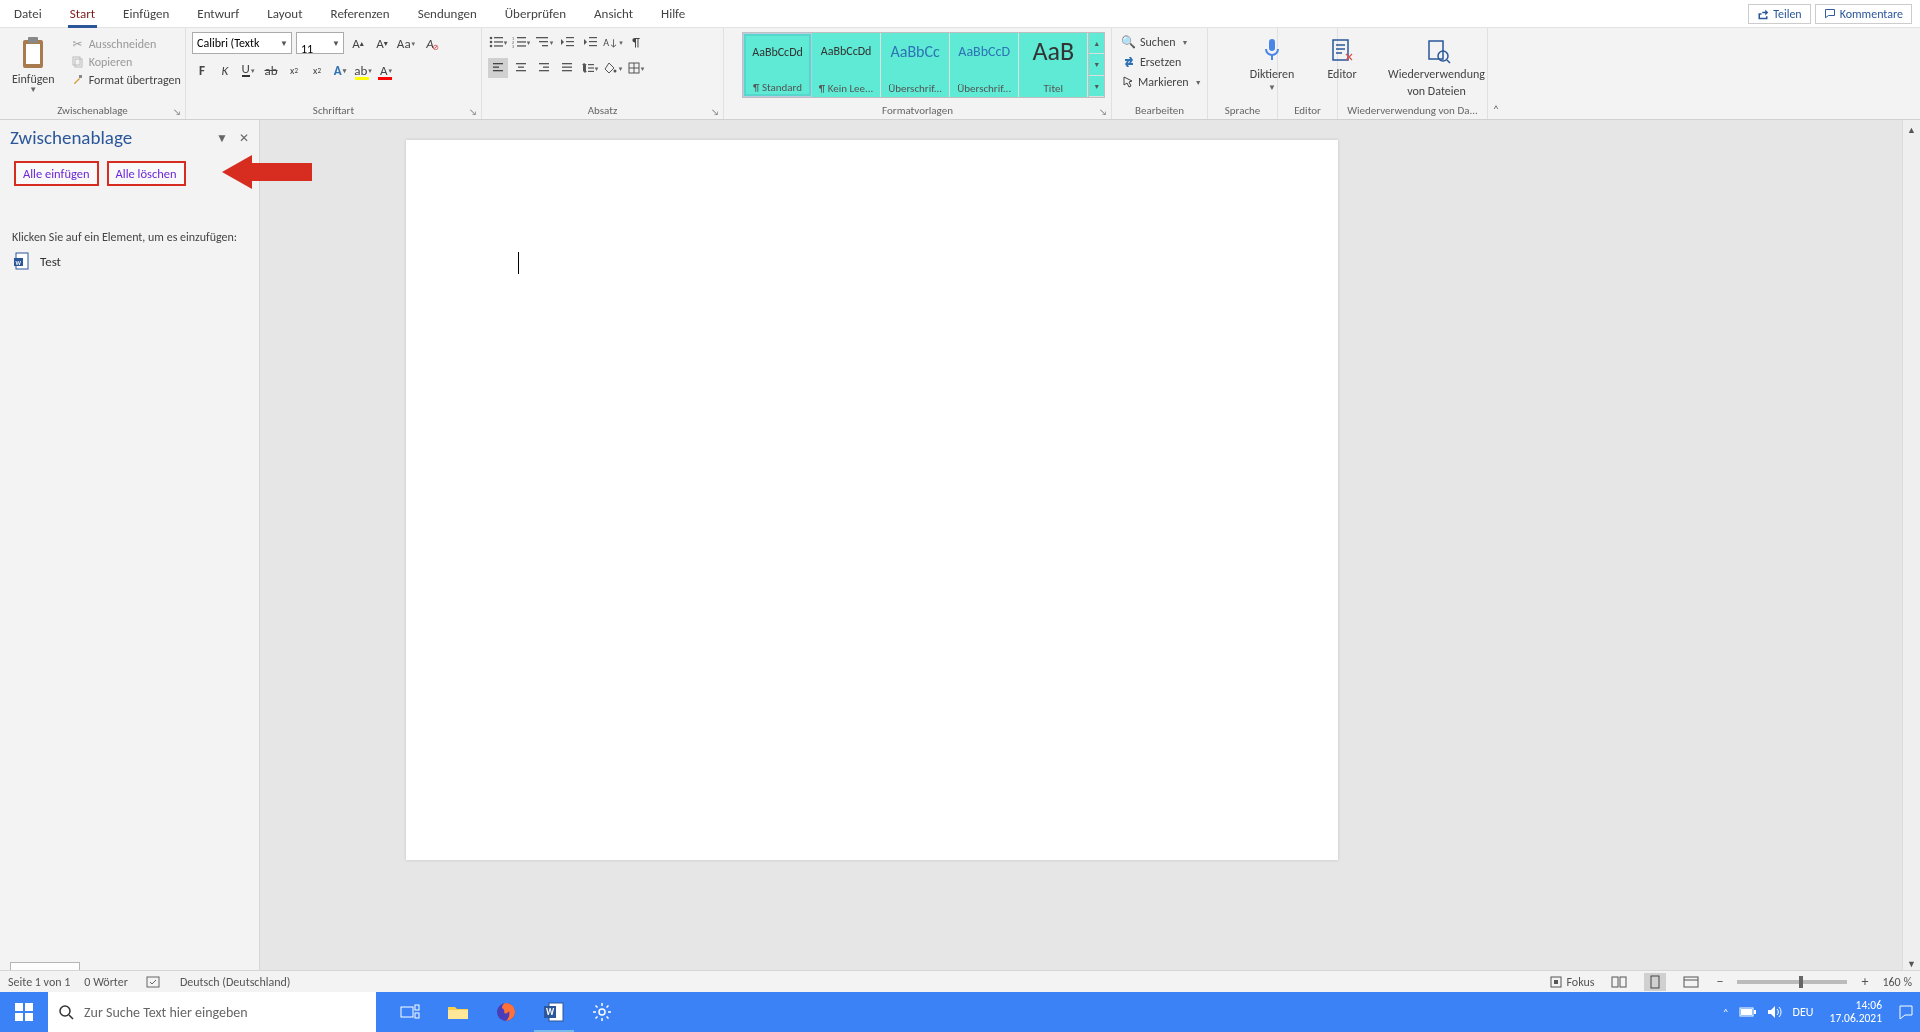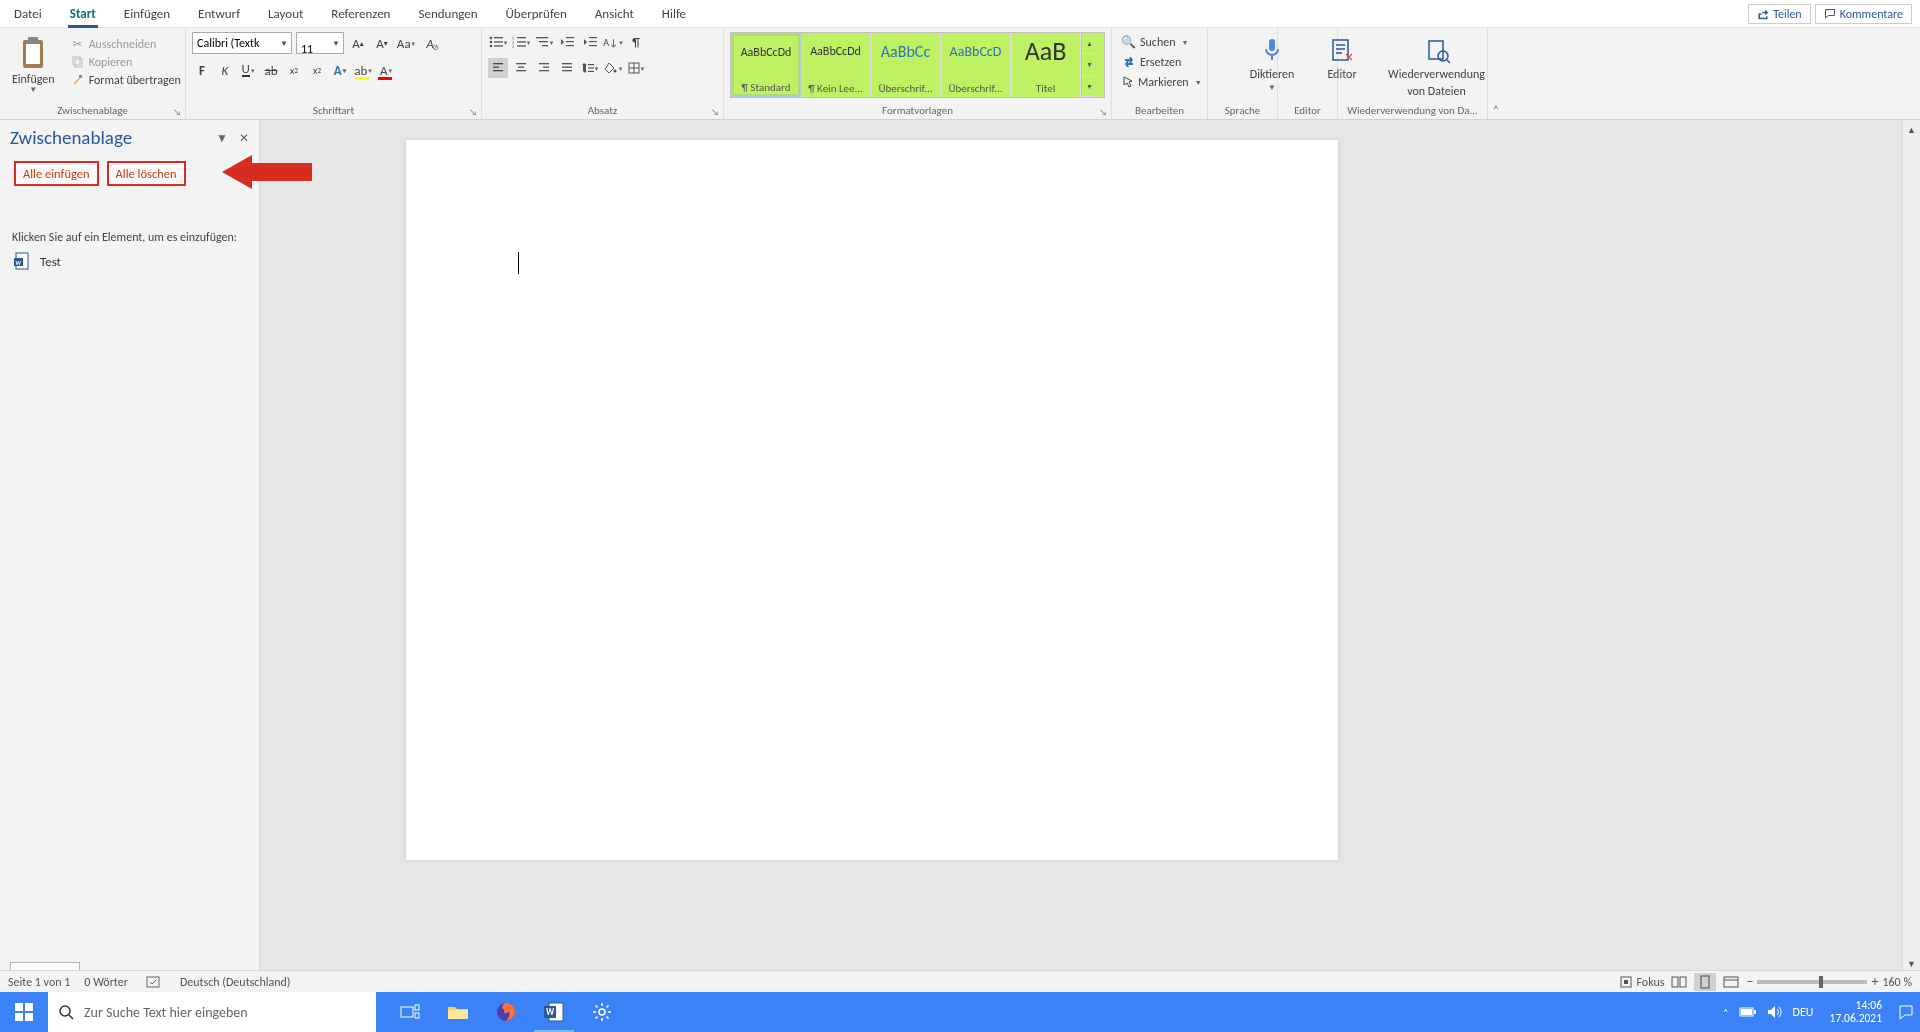--- a/index.html
+++ b/index.html
@@ -1,21 +1,21 @@
 <!DOCTYPE html>
 <html><head>
 <meta charset="utf-8">
 <style>
 * { margin:0; padding:0; box-sizing:border-box; font-family:"Segoe UI","Calibri",sans-serif; }
 body { background:#fff; width:1920px; height:1032px; overflow:hidden; position:relative; }
 
 
 .tabs-row { height:28px; background:#fff; display:flex; align-items:center; font-size:13px; color:#444; border-bottom:1px solid #e3e3e3; }
 .tab { padding:0 14px; height:28px; display:flex; align-items:center; cursor:pointer; }
-.tab.active { color:#0f766e; font-weight:700; position:relative; }
+.tab.active { color:#7f1d1d; font-weight:400; position:relative; }
 .tab.active::after { content:""; position:absolute; left:12px; right:12px; bottom:0; height:3px; background:#2b579a; }
 .tabs-right { margin-left:auto; display:flex; gap:4px; padding-right:8px; }
 .titlebar-btn { display:flex; align-items:center; height:20px; padding:0 8px; border:1px solid #ccc; font-size:12px; color:#2b579a; gap:4px; }
 
 
 .ribbon { height:92px; background:#f3f3f3; display:flex; border-bottom:1px solid #d0d0d0; }
 .group { position:relative; border-right:1px solid #e0e0e0; padding:4px 6px 16px 6px; display:flex; flex-direction:column; }
 .group-label { position:absolute; bottom:2px; left:0; right:0; text-align:center; font-size:11px; color:#666; }
 .launcher { position:absolute; right:2px; bottom:2px; width:12px; height:12px; font-size:9px; color:#777; display:flex; align-items:center; justify-content:center; }
 
@@ -41,21 +41,21 @@
 .strike { text-decoration:line-through; }
 .sub { font-size:10px; } .sub sub{font-size:7px;}
 .sup { font-size:10px; } .sup sup{font-size:7px;}
 .color-a { position:relative; }
 .color-a .bar { position:absolute; left:2px; right:2px; bottom:0px; height:3px; }
 
 
 .para-row { display:flex; align-items:center; gap:3px; }
 
 
-.styles-gallery { display:flex; border:1px solid #bfbfbf; background:#bef264; height:66px; }
+.styles-gallery { display:flex; border:1px solid #bfbfbf; background:#5eead4; height:66px;margin-left:12px; }
 .style-cell { width:70px; border-right:1px solid #e0e0e0; padding:2px 2px; display:flex; flex-direction:column; align-items:center; justify-content:space-between; font-size:11px; color:#444; }
 .style-cell.selected { box-shadow:inset 0 0 0 2px #2b579a22; border:1px solid #b8cce4; }
 .style-sample { font-family:Calibri; color:#333; height:32px; display:flex; align-items:center; }
 .style-name { width:100%; text-align:center; white-space:nowrap; overflow:hidden; text-overflow:ellipsis; font-size:11px; color:#555; padding:0 2px; }
 .style-spin { width:16px; display:flex; flex-direction:column; border-left:1px solid #bfbfbf; }
 .style-spin div { flex:1; display:flex; align-items:center; justify-content:center; font-size:8px; color:#555; border-bottom:1px solid #ddd; }
 
 
 .v-btn { display:flex; flex-direction:column; align-items:center; justify-content:center; font-size:12px; color:#444; padding:4px 10px; gap:3px;margin-left:48px; }
 .v-btn .icn { width:28px; height:28px; }
@@ -63,36 +63,36 @@
 
 .collapse-rib { width:16px; display:flex; align-items:flex-end; justify-content:center; font-size:10px; color:#555; padding-bottom:4px; }
 
 
 .body-area { position:absolute; top:120px; bottom:35px; left:0; right:18px; background:#e6e6e6; display:flex; }
 .sidebar { width:260px; background:#f3f3f3; border-right:1px solid #d6d6d6; display:flex; flex-direction:column; position:relative; }
 .sb-head { display:flex; align-items:center; padding:6px 6px 6px 10px; }
 .sb-title { font-size:19px; color:#2b579a; flex:1; }
 .sb-hd-btn { width:18px; height:18px; display:flex; align-items:center; justify-content:center; color:#666; font-size:12px; margin-left:4px; }
 .sb-btn-row { display:flex; gap:8px; padding:6px 10px 4px 14px; position:relative; }
-.red-box-btn { border:2.5px solid #d62d20; background:#f9f9f9; padding:3px 7px; font-size:12.5px; color:#c2410c; }
+.red-box-btn { border:2.5px solid #d62d20; background:#f9f9f9; padding:3px 7px; font-size:12.5px; color:#6d28d9; }
 .red-arrow { position:absolute; left:222px; top:0px; width:90px; height:34px; }
 .sb-hint { font-size:12px; color:#444; padding:4px 10px 6px 12px;margin-top:36px; }
 .clip-item { display:flex; align-items:center; gap:10px; padding:2px 14px; font-size:13px; color:#333; }
 .clip-ico { width:16px; height:18px; }
 .sb-options { position:absolute; bottom:10px; left:10px; border:1px solid #b5b5b5; background:#fdfdfd; padding:4px 10px; font-size:12.5px; color:#333; }
 
 .doc-surface { flex:1; position:relative; overflow:hidden; }
 .page { position:absolute; left:146px; top:20px; width:932px; height:720px; background:#fff; box-shadow:0 0 3px rgba(0,0,0,.15); }
 .cursor-caret { position:absolute; width:1px; height:22px; background:#000; left:258px; top:132px; }
 
 
 .statusbar { position:absolute; left:0; right:0; bottom:35px; height:25px; background:#f3f3f3; border-top:1px solid #d6d6d6; display:flex; align-items:center; font-size:12px; color:#555; padding:0 8px; transform:translateY(25px);}
 .statusbar { bottom:35px; }
 .statusbar .sep { width:14px; }
-.sb-right { margin-left:auto; display:flex; align-items:center; gap:4px; }
+.sb-right { margin-left:auto; display:flex; align-items:center; gap:14px; }
 .view-btn { width:22px; height:18px; display:flex; align-items:center; justify-content:center; color:#555; }
 .zoom-slider { width:110px; height:4px; background:#bbb; position:relative; }
 .zoom-slider .thumb { position:absolute; top:-4px; left:62px; width:4px; height:12px; background:#666; }
 
 
 .taskbar { position:absolute; left:0; right:0; bottom:0; height:40px; background:#3b82f6; display:flex; align-items:center; color:#fff; }
 .win-start { width:48px; height:40px; display:flex; align-items:center; justify-content:center; }
 .search-box { width:328px; height:40px; background:#fff; display:flex; align-items:center; padding:0 10px; font-size:14px; color:#666; gap:10px; }
 .tb-gap { width:10px; }
 .tb-icon { width:48px; height:40px; display:flex; align-items:center; justify-content:center; position:relative; }

